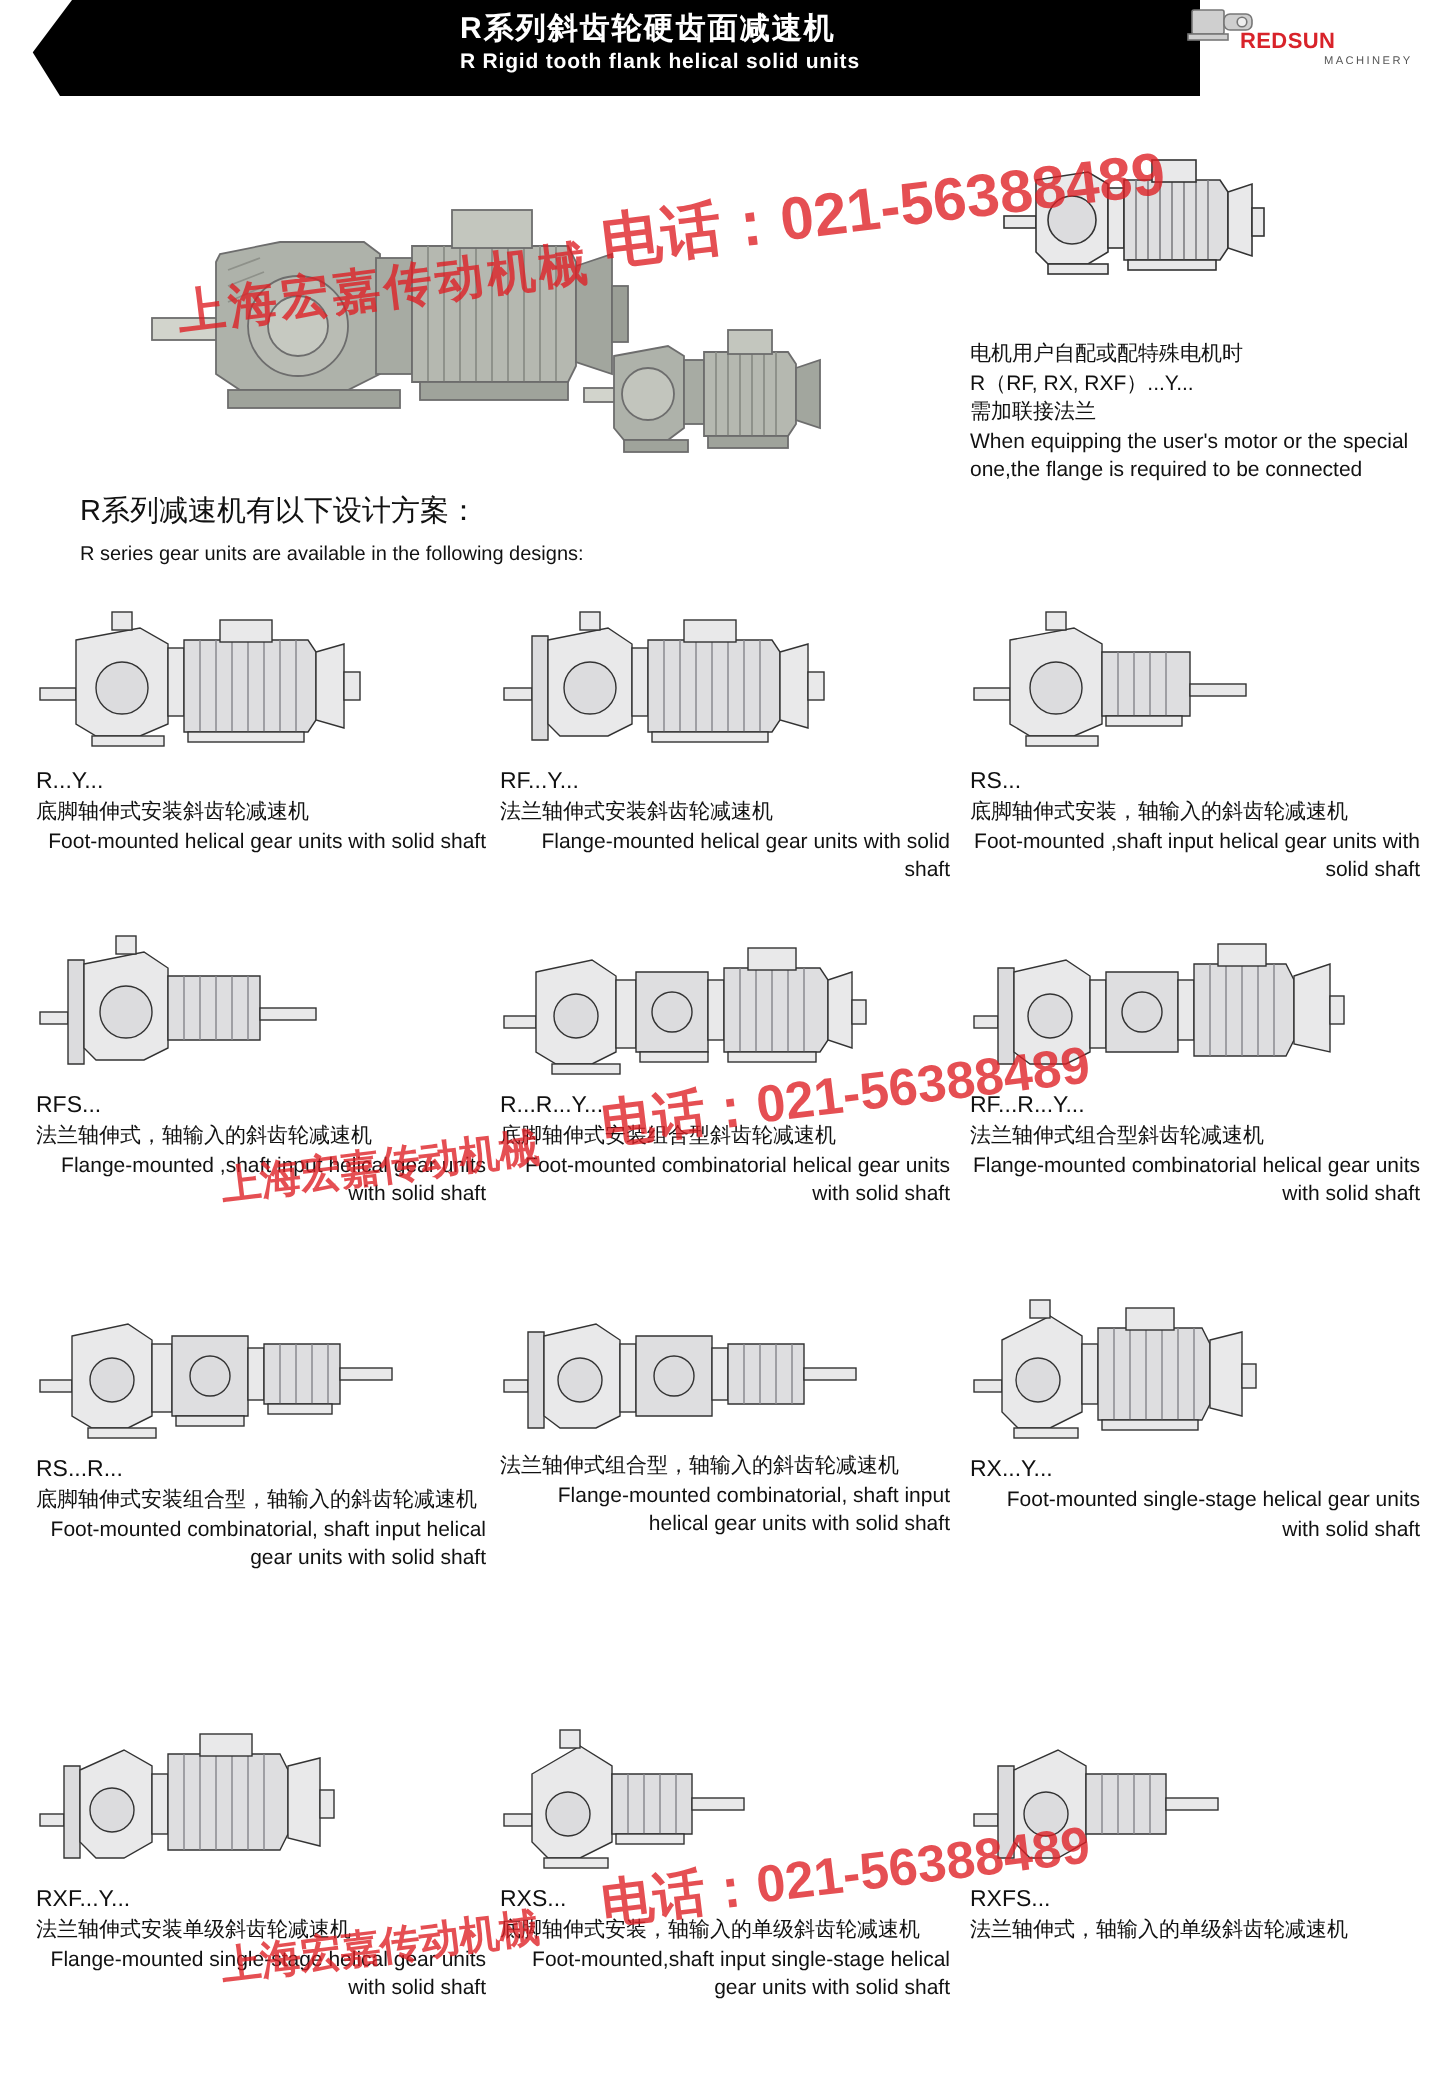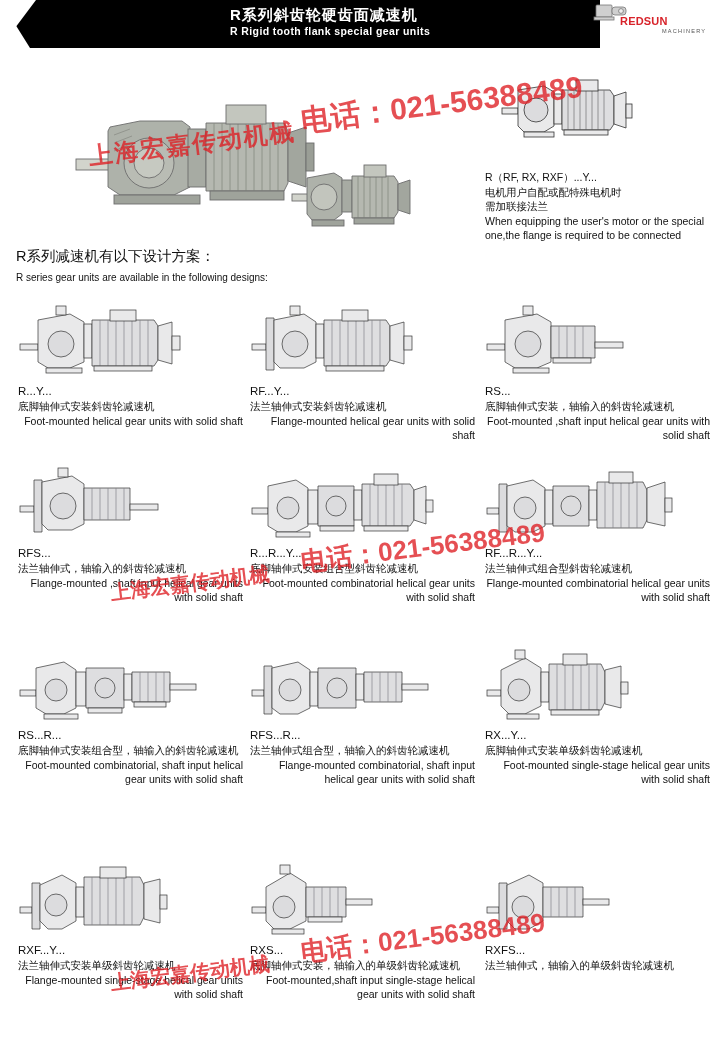--- a/index.html
+++ b/index.html
@@ -59,21 +59,21 @@
   
   .top-note {
     position:absolute; left:485px; top:122px; width:232px;
     font-size:10.5px; line-height:14.5px; color:#111;
   }
   .top-note .ln { white-space:nowrap; }
   .top-note .en { white-space:normal; }
 
   
   .sec-head {
-    position:absolute; left:16px; top:246px; width:520px;
+    position:absolute; left:40px; top:246px; width:520px;
   }
   .sec-head .cn { font-size:14.5px; line-height:21px; }
   .sec-head .en { font-size:10px; line-height:21px; }
 
   
   .grid {
     position:absolute; left:0; top:300px; width:720px;
   }
   .row { position:relative; width:640px; }
   .cell {
@@ -112,21 +112,21 @@
   .wm-f { left:300px; top:920px; transform: rotate(-7deg); }
 </style>
 </head>
 <body>
 
 <div class="header">
   <div class="hdr-black"></div>
   <div class="hdr-white-wedge"></div>
   <div class="hdr-titles">
     <div class="hdr-cn">R系列斜齿轮硬齿面减速机</div>
-    <div class="hdr-en">R Rigid tooth flank special gear units</div>
+    <div class="hdr-en">R Rigid tooth flank helical solid units</div>
   </div>
   <div class="brand">
     <svg width="120" height="42" viewBox="0 0 120 42">
       <g stroke="#777" fill="#cfcfcf" stroke-width="0.8">
         <rect x="4" y="2" width="16" height="12" rx="1"></rect>
         <rect x="20" y="4" width="14" height="8" rx="3"></rect>
         <rect x="2" y="14" width="20" height="3"></rect>
         <circle cx="29" cy="8" r="2.4" fill="#eee"></circle>
       </g>
     </svg>
@@ -196,22 +196,22 @@
       </g>
       <rect x="76" y="12" width="22" height="11" fill="#e9e9ea"></rect>
       <path d="M114 28 L126 24 L126 60 L114 56 Z"></path>
       <rect x="126" y="36" width="6" height="14"></rect>
       <rect x="24" y="64" width="30" height="5"></rect>
       <rect x="64" y="62" width="44" height="5"></rect>
     </g>
   </svg>
 
   <div class="top-note">
+    <div class="ln">电机用户自配或配特殊电机时</div>
     <div class="ln">R（RF, RX, RXF）...Y...</div>
-    <div class="ln">电机用户自配或配特殊电机时</div>
     <div class="ln">需加联接法兰</div>
     <div class="en">When equipping the user's motor or the special one,the flange is required to be connected</div>
   </div>
 </div>
 
 <div class="sec-head">
   <div class="cn">R系列减速机有以下设计方案：</div>
   <div class="en">R series gear units are available in the following designs:</div>
 </div>
 
@@ -416,21 +416,20 @@
             <circle cx="87" cy="44" r="10" fill="#dcdcde"></circle>
             <rect x="106" y="30" width="8" height="26"></rect>
             <path d="M114 28 L152 28 L152 58 L114 58 Z" fill="#dedee0"></path>
             <g stroke="#85858a" fill="none">
                 <path d="M122 28 L122 58 M130 28 L130 58 M138 28 L138 58 M146 28 L146 58"></path>
               </g>
             <rect x="152" y="40" width="26" height="6"></rect>
           </g>
         </svg>
       </div>
-      <div class="code">RFS...R...</div>
       <div class="cn-desc">法兰轴伸式组合型，轴输入的斜齿轮减速机</div>
       <div class="en-desc">Flange-mounted combinatorial, shaft input helical gear units with solid shaft</div>
     </div>
 
     <div class="cell c3">
       <div class="fig">
         <svg width="200" height="82" viewBox="0 0 200 82">
           <g stroke="#333" stroke-width="0.7" fill="#e9e9ea">
             <rect x="2" y="46" width="14" height="6"></rect>
             <path d="M16 26 L40 14 L56 24 L56 62 L40 70 L24 70 L16 62 Z"></path>
@@ -443,21 +442,20 @@
               </g>
             <rect x="78" y="10" width="24" height="11"></rect>
             <path d="M120 26 L136 22 L136 64 L120 60 Z"></path>
             <rect x="136" y="38" width="7" height="12"></rect>
             <rect x="22" y="70" width="32" height="5"></rect>
             <rect x="66" y="66" width="48" height="5"></rect>
           </g>
         </svg>
       </div>
       <div class="code">RX...Y...</div>
-      <div class="cn-desc">底脚轴伸式安装单级斜齿轮减速机</div>
       <div class="en-desc">Foot-mounted single-stage helical gear units with solid shaft</div>
     </div>
   </div>
 
   <div class="row" style="height:190px;">
     <div class="cell c1">
       <div class="fig">
         <svg width="200" height="82" viewBox="0 0 200 82">
           <g stroke="#333" stroke-width="0.7" fill="#e9e9ea">
             <rect x="2" y="48" width="12" height="6"></rect>

